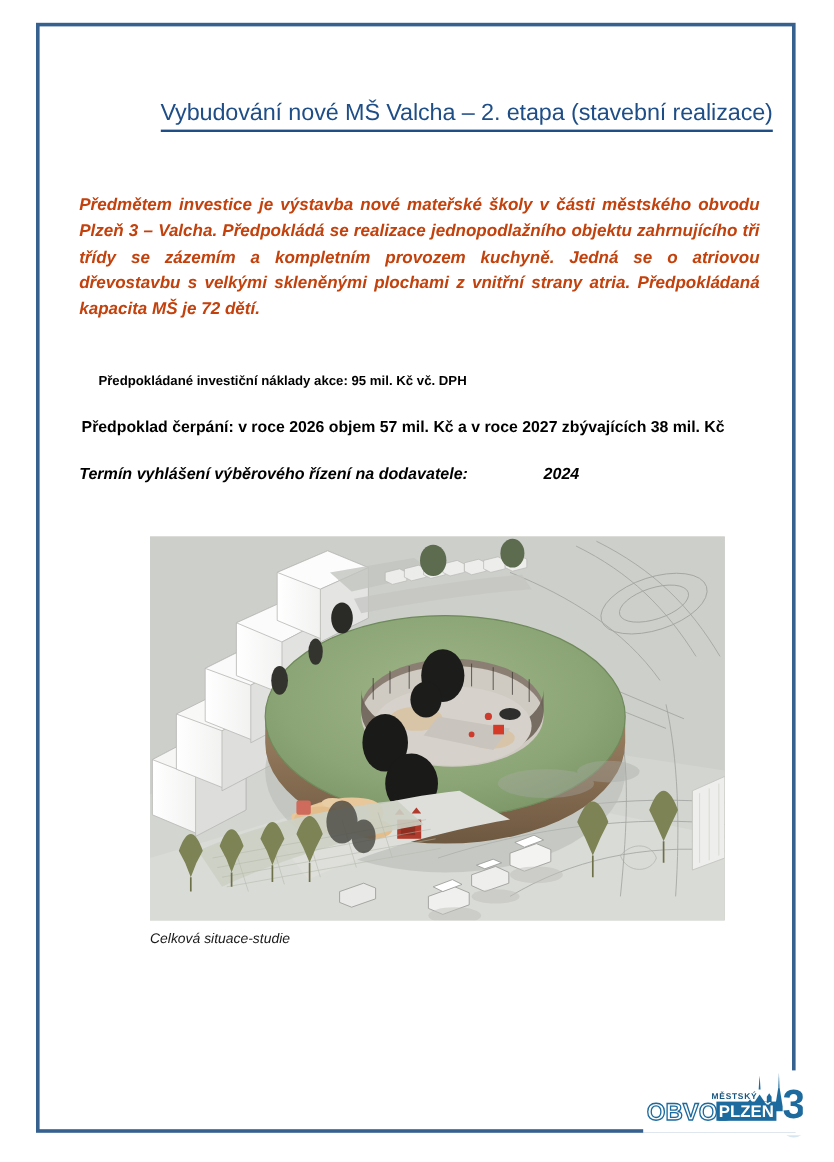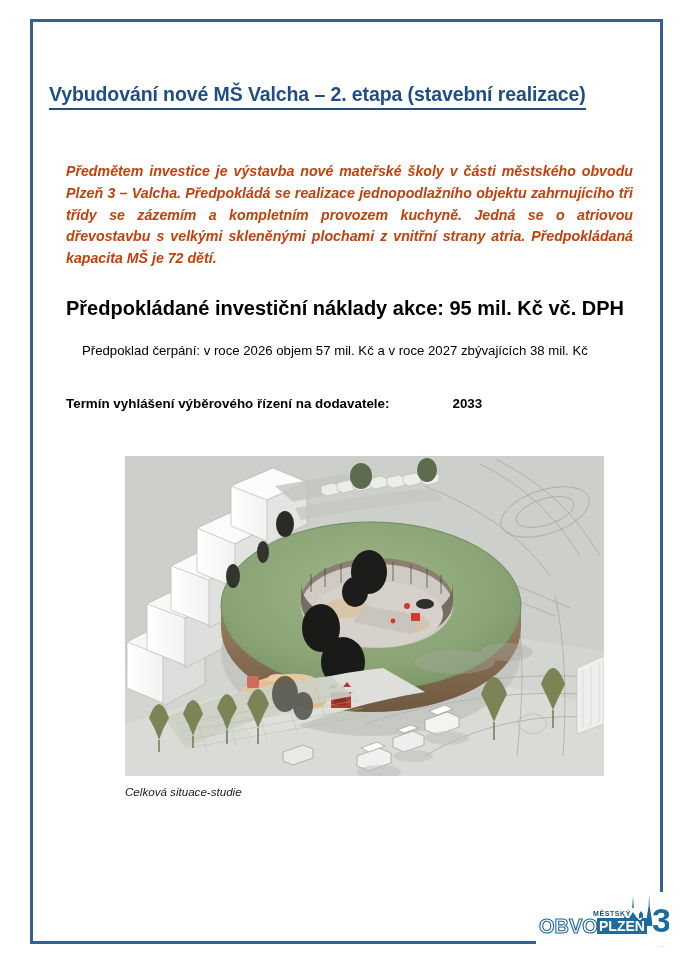--- a/index.html
+++ b/index.html
@@ -36,23 +36,23 @@
     right: 0;
     bottom: 0;
     padding: 0 16px;
     box-sizing: border-box;
   }
 
   
   #doc-title {
     margin: 0;
     padding-top: 60px;
-    text-align: left;
+    text-align: right;
     font-size: 19.5px;
-    font-weight: bold;
+    font-weight: normal;
     color: #1F4E87;
     letter-spacing: -0.1px;
     line-height: 1.25;
     white-space: nowrap;
   }
   #doc-title .ul {
     border-bottom: 2.4px solid #1F4E87;
     padding-bottom: 2px;
     display: inline-block;
   }
@@ -70,42 +70,44 @@
     text-align: justify;
     color: #c2410c;
   }
 
   
   #budget-block {
     padding-left: 17px;
     padding-top: 26px;
   }
   #budget-heading {
-    margin: 0;
-    font-size: 20px;
+    margin: 16px;
+    font-size: 11px;
     font-weight: bold;
     line-height: 1.3;
   }
   #budget-note {
-    margin: 16px;
+    margin: 2px;
     padding-top: 5px;
     font-size: 13.2px;
     line-height: 1.3;
+    font-weight: bold;
   }
 
   
   #milestones {
     padding-left: 17px;
     padding-top: 19px;
     border-collapse: collapse;
     font-size: 13.4px;
     font-weight: bold;
   }
   #milestones table {
     border-collapse: collapse;
+    font-style: italic;
   }
   #milestones td {
     padding: 0;
     line-height: 1.42;
     font-weight: bold;
     white-space: nowrap;
   }
   #milestones td.year {
     padding-left: 63px;
   }
@@ -175,21 +177,21 @@
     <div id="budget-block">
       <p id="budget-heading">Předpokládané investiční náklady akce: 95 mil. Kč vč. DPH</p>
       <p id="budget-note">Předpoklad čerpání: v roce 2026 objem 57 mil. Kč a v roce 2027 zbývajících 38 mil. Kč</p>
     </div>
 
     <div id="milestones">
       <table>
         <tbody>
           <tr>
             <td>Termín vyhlášení výběrového řízení na dodavatele:</td>
-            <td class="year">2033</td>
+            <td class="year">2024</td>
           </tr>
         </tbody>
       </table>
     </div>
 
     <div id="figure-wrap">
       <figure id="render-figure">
         <div id="render-image">
           <svg viewBox="0 0 479 320" width="479" height="320" preserveAspectRatio="none">
             <defs>

